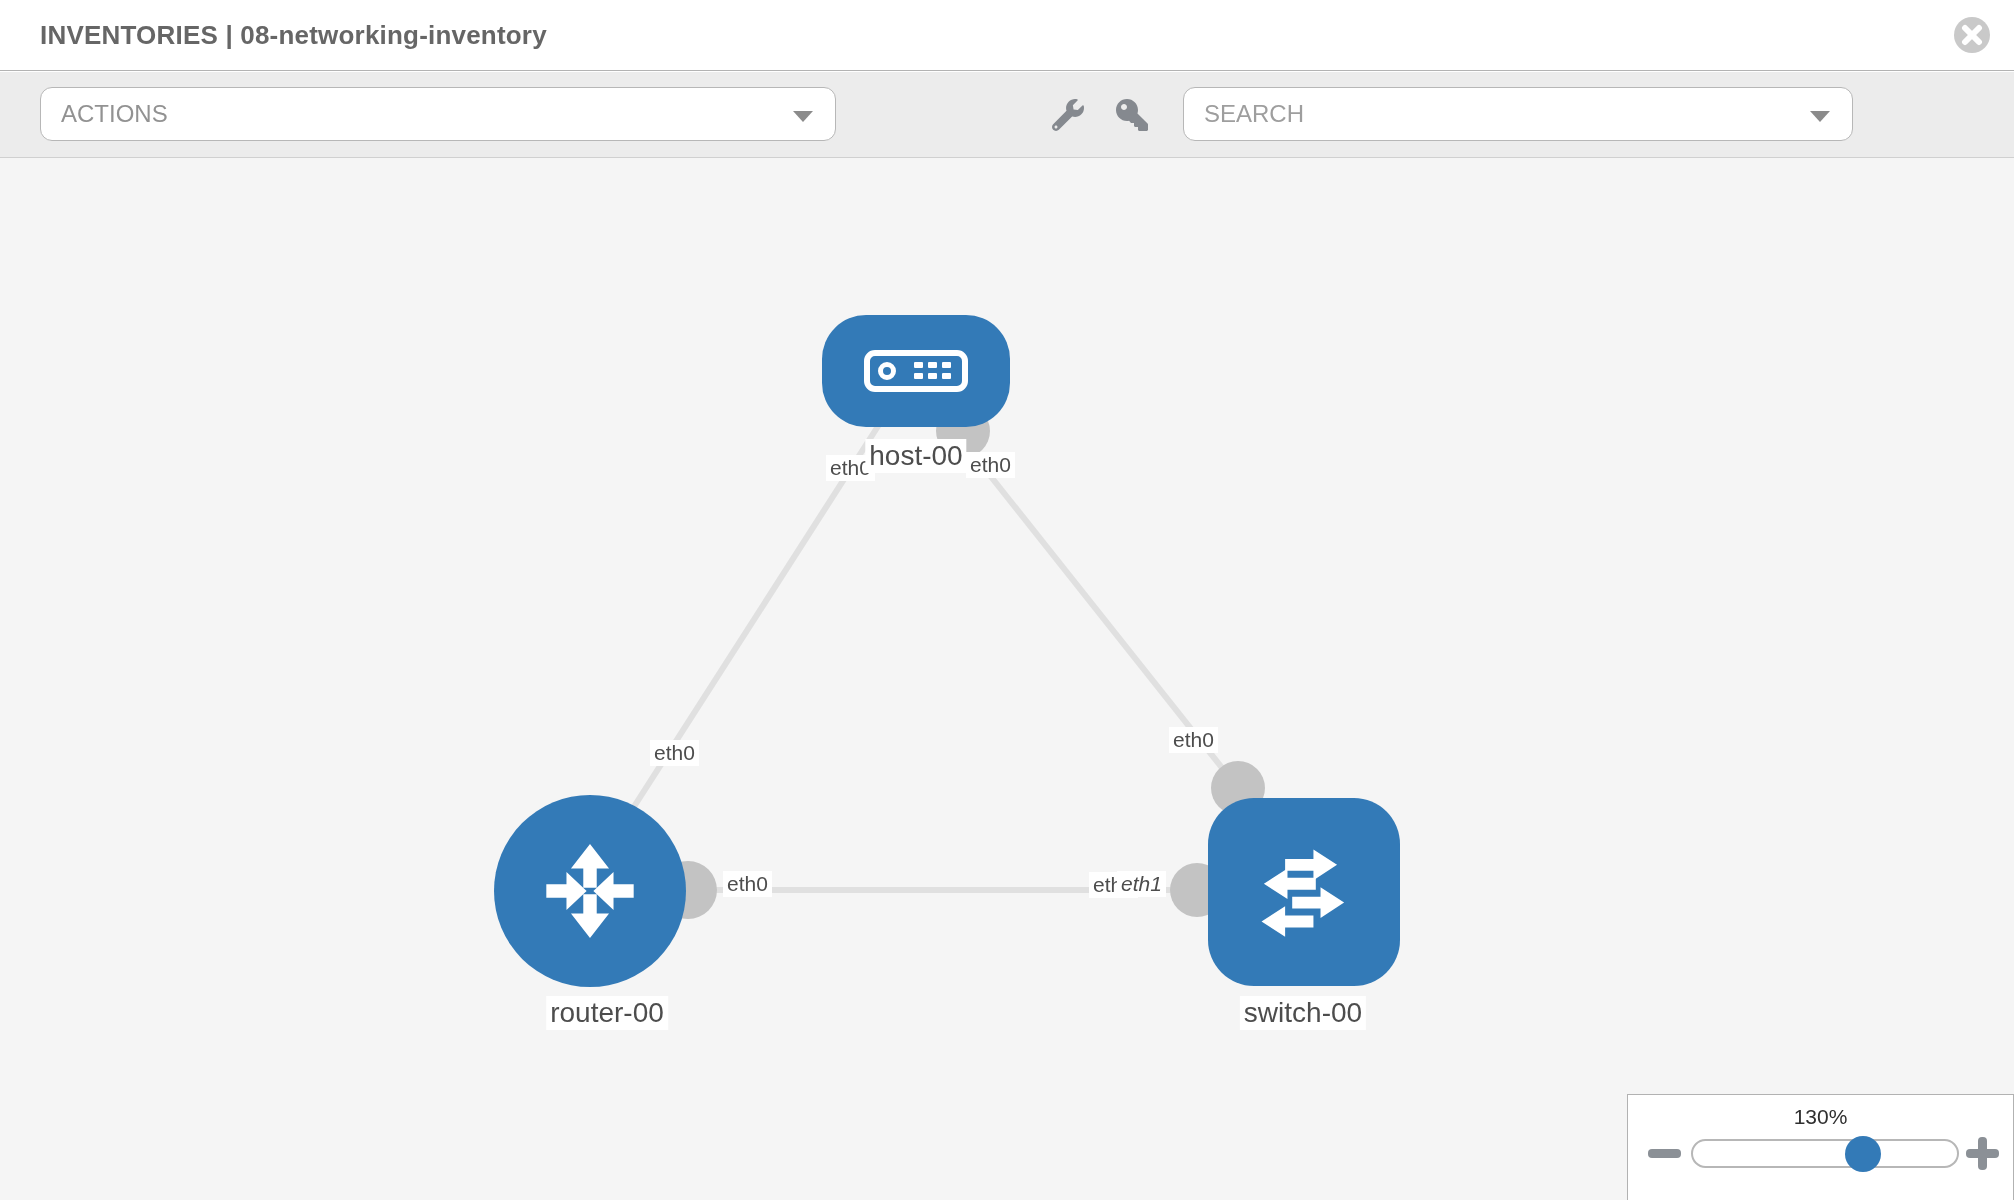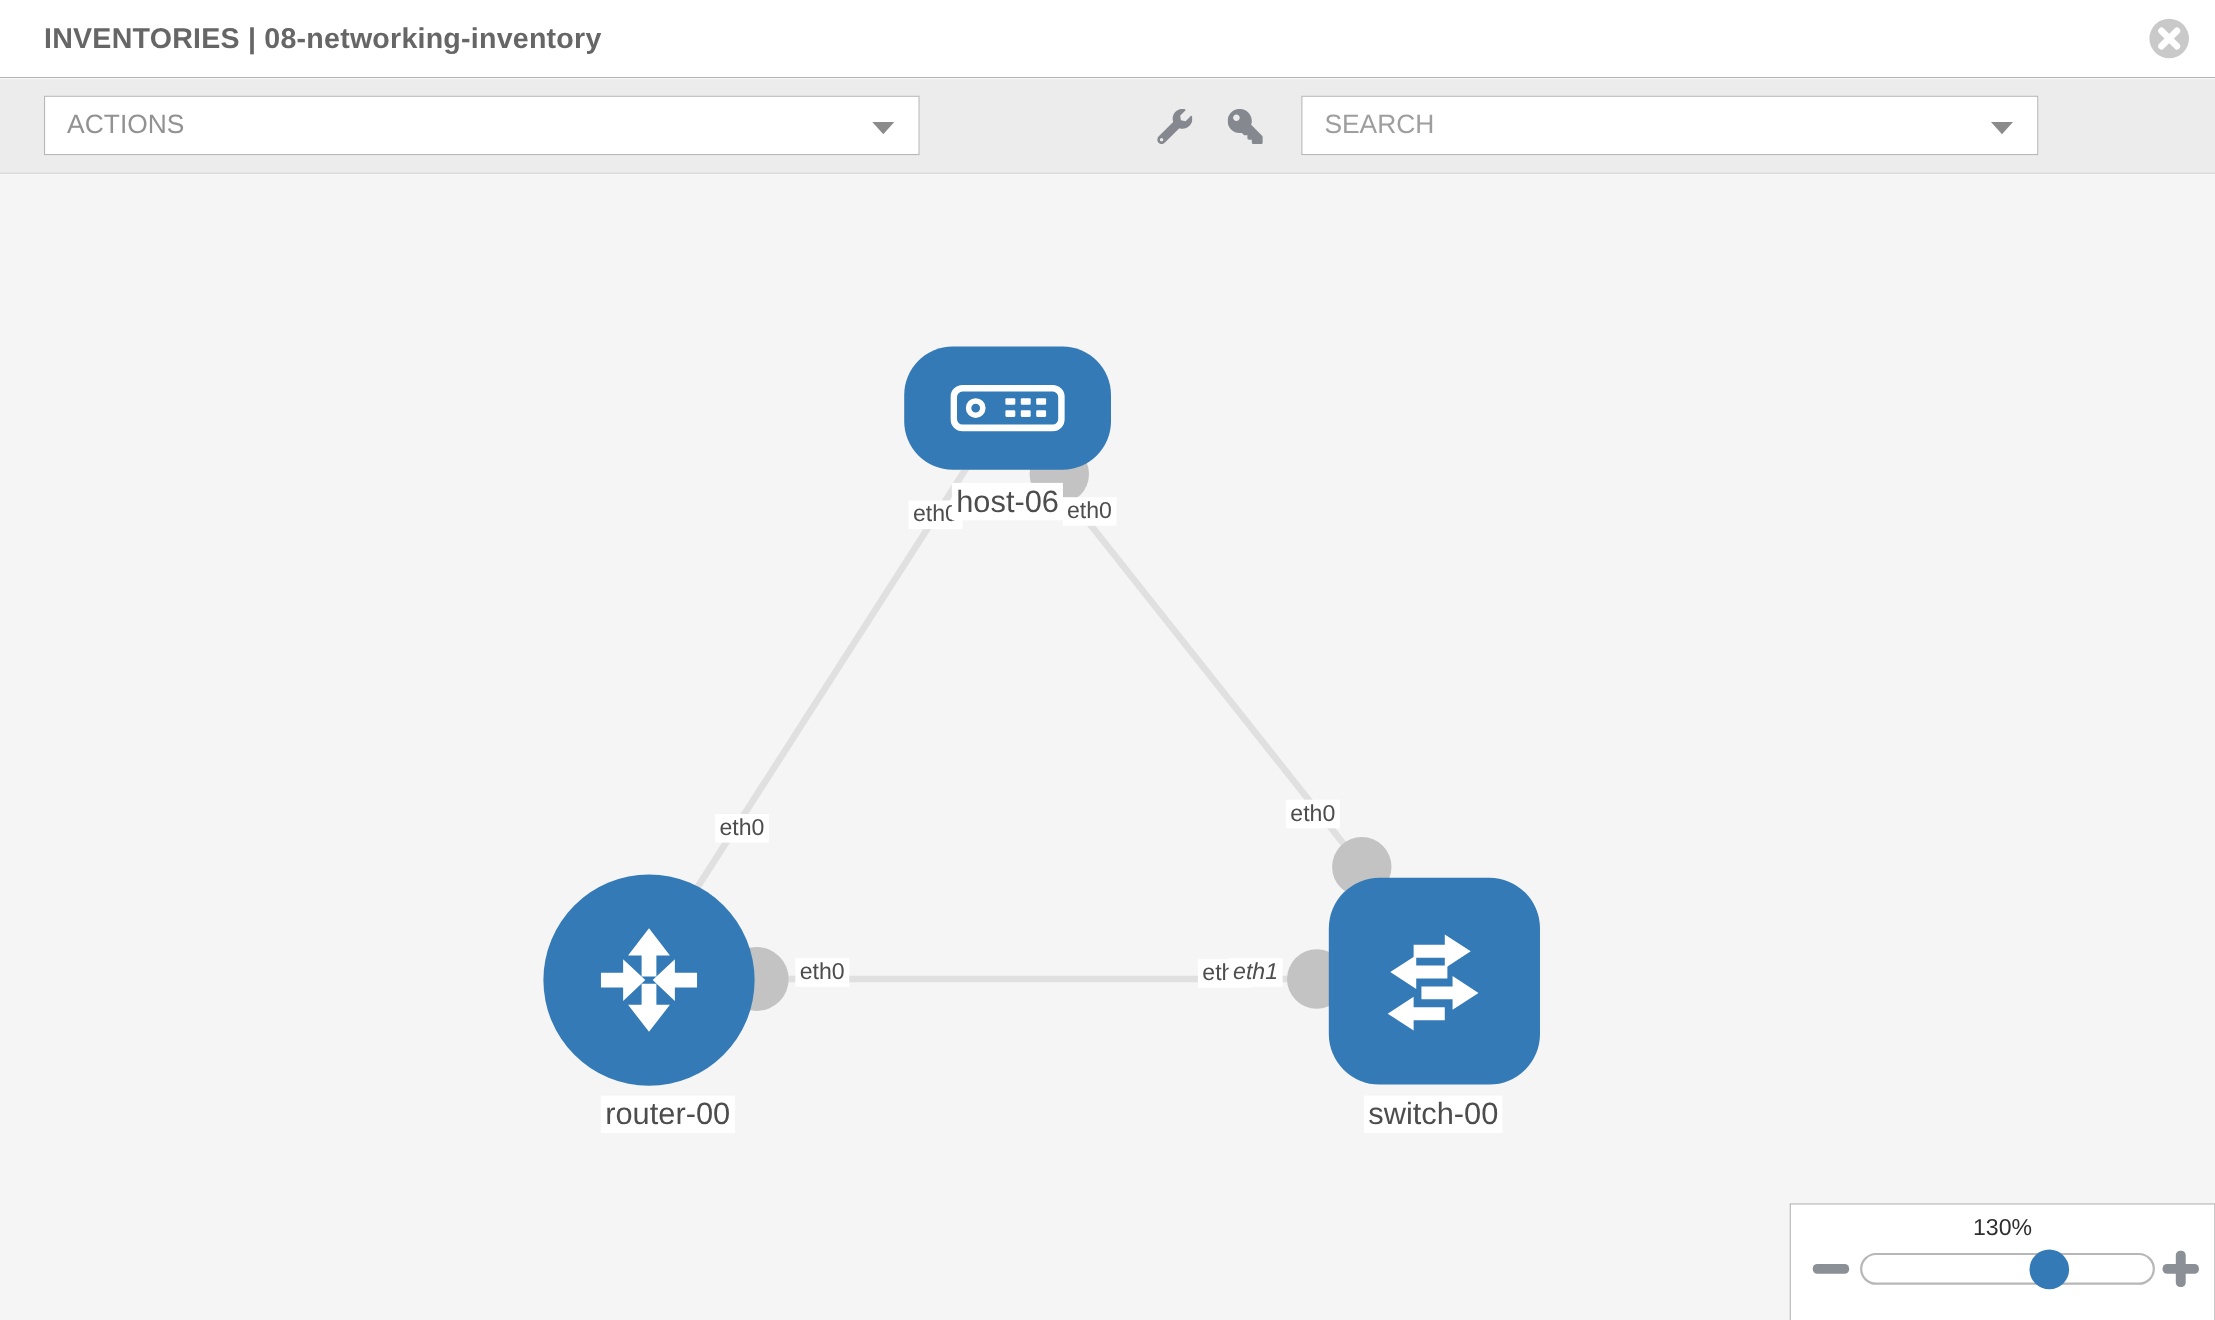--- a/index.html
+++ b/index.html
@@ -22,21 +22,21 @@
     display: flex; align-items: center; justify-content: center;
   }
 
   
   .toolbar {
     position: absolute; left: 0; top: 72px; width: 2014px; height: 86px;
     background: #ececec; border-bottom: 1px solid #d0d0d0;
   }
   .select-box {
     position: absolute; top: 15px; height: 54px;
-    background: #ffffff; border: 1px solid #b7b7b7; border-radius: 0;
+    background: #ffffff; border: 1px solid #b7b7b7; border-radius: 12px;
     display: flex; align-items: center; padding: 0 20px;
     font-size: 24px; color: #929292; cursor: pointer;
   }
   .select-actions { left: 40px; width: 796px; }
   .select-search  { left: 1183px; width: 670px; color: #9e9e9e; }
   .caret-down {
     position: absolute; right: 22px; top: 23px;
     width: 0; height: 0;
     border-left: 10px solid transparent; border-right: 10px solid transparent;
     border-top: 11px solid #8b8b8b;
@@ -186,21 +186,21 @@
     </div>
 
     <div class="g-label iface" style="left:826px; top:297px;">eth0</div>
     <div class="g-label iface" style="left:966px; top:294px;">eth0</div>
     <div class="g-label iface" style="left:650px; top:582px;">eth0</div>
     <div class="g-label iface" style="left:1169px; top:569px;">eth0</div>
     <div class="g-label iface" style="left:723px; top:713px;">eth0</div>
     <div class="g-label iface" style="left:1089px; top:714px; z-index:1;">eth0</div>
     <div class="g-label iface" style="left:1117px; top:713px; z-index:2;font-style:italic;">eth1</div>
 
-    <div class="g-label node-name" style="left:916px; top:281px;">host-06</div>
+    <div class="g-label node-name" style="left:916px; top:281px;">host-00</div>
     <div class="g-label node-name" style="left:607px; top:838px;">router-00</div>
     <div class="g-label node-name" style="left:1303px; top:838px;">switch-00</div>
 
   </div>
 
   <div class="zoom-panel">
     <div class="zoom-level">130%</div>
     <button class="zoom-minus" aria-label="zoom out">
       <span></span>
     </button>

